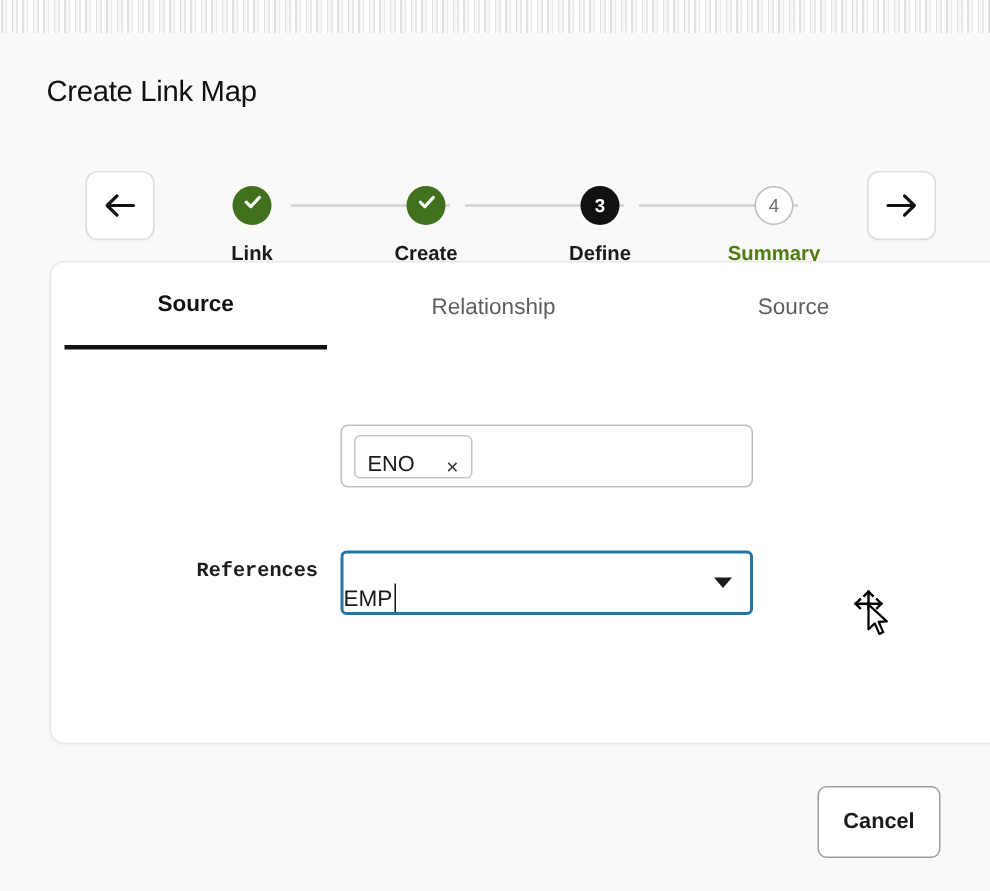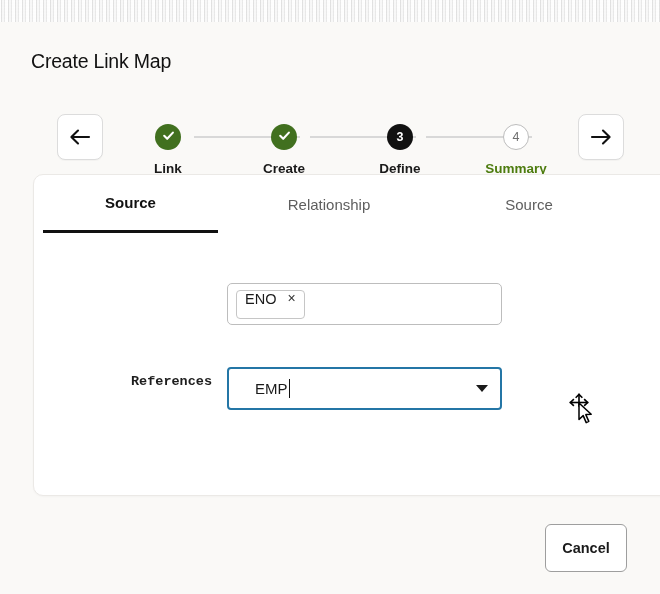--- a/index.html
+++ b/index.html
@@ -208,22 +208,22 @@
     border: 1px solid #bdbdbd;
     border-radius: 5px;
     box-sizing: border-box;
     display: flex;
     align-items: center;
     padding-left: 8px;
     cursor: text;
   }
   .chip {
     display: inline-flex;
-    align-items: flex-start;
-    gap: 11px;
+    align-items: flex-end;
+    gap: 21px;
     height: 27px;
     padding: 0 8px;
     border: 1px solid #c6c6c6;
     border-radius: 4px;
     background: #ffffff;
     font-size: 14.5px;
     color: #1a1a1a;
     cursor: default;
   }
   .chip-remove {
@@ -235,22 +235,22 @@
 
   
   #rmap-select-box {
     width: 275px;
     height: 43px;
     background: #ffffff;
     border: 2px solid #2476a6;
     border-radius: 4px;
     box-sizing: border-box;
     display: flex;
-    align-items: center;
-    padding: 0 12px 0 26px;
+    align-items: flex-end;
+    padding: 0 12px 0 0;
     cursor: text;
     position: relative;
   }
   #rmap-value {
     font-size: 15px;
     color: #1a1a1a;
     white-space: nowrap;
   }
   #rmap-caret-wrap {
     position: absolute;

